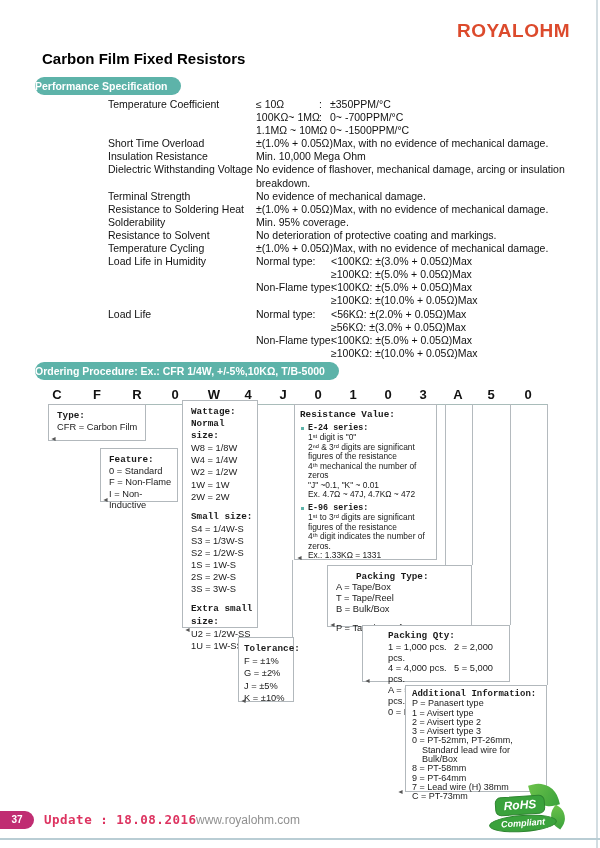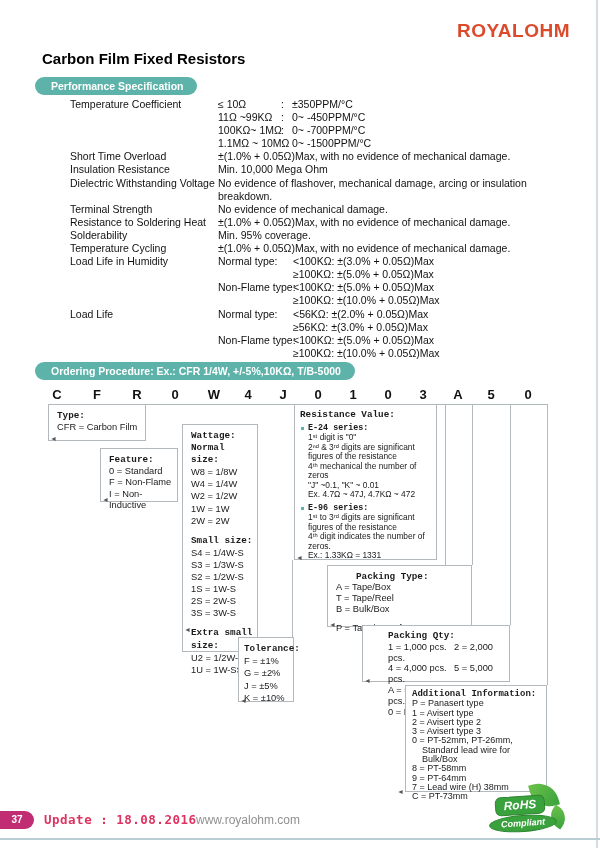--- a/index.html
+++ b/index.html
@@ -6,28 +6,28 @@
   .page{position:relative;width:600px;height:848px;background:#ffffff;overflow:hidden;
         font-family:"Liberation Sans","DejaVu Sans",sans-serif;color:#111;}
   .page-edge-right{position:absolute;left:596px;top:0;width:2px;height:848px;background:#d3dde2;}
   .page-edge-bottom{position:absolute;left:0;top:838px;width:600px;height:2px;background:#b9cdd4;}
 
   .logo{position:absolute;top:20px;right:30px;font-size:19px;font-weight:bold;
         letter-spacing:0.5px;color:#dc4a2c;}
   .title{position:absolute;left:42px;top:50px;margin:0;font-size:15px;font-weight:bold;color:#000;}
 
   .pill{position:absolute;background:#5db3a9;color:#fff;font-size:10.5px;font-weight:bold;
-        padding:3px 14px 3px 16px;border-radius:9px;white-space:nowrap;}
+        padding:3px 14px 3px 0;border-radius:9px;white-space:nowrap;}
   .pill-perf{left:35px;top:77px;}
   .pill-order{left:35px;top:362px;}
 
   
   .spec-table{position:absolute;left:70px;top:98px;width:512px;font-size:10.5px;line-height:13.1px;}
   .srow{display:flex;align-items:flex-start;}
-  .slabel{width:148px;flex:none;}
+  .slabel{width:148px;flex:none;margin-left:38px;}
   .sval{flex:1;}
   .trow{white-space:nowrap;}
   .trange{display:inline-block;width:63px;}
   .tcolon{display:inline-block;width:11px;}
   .ttype{display:inline-block;width:75px;}
 
   
   .codechar{position:absolute;top:387px;font-size:13px;font-weight:bold;transform:translateX(-50%);}
   .hline{position:absolute;left:48px;top:404px;width:499px;height:1px;background:#a9bcba;}
   .vline{position:absolute;width:1px;background:#b4babe;}
@@ -79,21 +79,20 @@
   <div class="logo">ROYALOHM</div>
   <h1 class="title">Carbon Film Fixed Resistors</h1>
 
   <div class="pill pill-perf">Performance Specification</div>
 
   <div class="spec-table">
     <div class="srow">
       <div class="slabel">Temperature Coefficient</div>
       <div class="sval">
         <div class="trow"><span class="trange">≤ 10Ω</span><span class="tcolon">:</span><span>±350PPM/°C</span></div>
-        <div class="trow"><span class="trange">11Ω ~99KΩ</span><span class="tcolon">:</span><span>0~ -450PPM/°C</span></div>
         <div class="trow"><span class="trange">100KΩ~ 1MΩ</span><span class="tcolon">:</span><span>0~ -700PPM/°C</span></div>
         <div class="trow"><span class="trange">1.1MΩ ~ 10MΩ</span><span class="tcolon">:</span><span>0~ -1500PPM/°C</span></div>
       </div>
     </div>
     <div class="srow">
         <div class="slabel">Short Time Overload</div>
         <div class="sval">±(1.0% + 0.05Ω)Max, with no evidence of mechanical damage.</div>
       </div>
     <div class="srow">
         <div class="slabel">Insulation Resistance</div>
@@ -107,20 +106,24 @@
         <div class="slabel">Terminal Strength</div>
         <div class="sval">No evidence of mechanical damage.</div>
       </div>
     <div class="srow">
         <div class="slabel">Resistance to Soldering Heat</div>
         <div class="sval">±(1.0% + 0.05Ω)Max, with no evidence of mechanical damage.</div>
       </div>
     <div class="srow">
         <div class="slabel">Solderability</div>
         <div class="sval">Min. 95% coverage.</div>
+      </div>
+    <div class="srow">
+        <div class="slabel">Resistance to Solvent</div>
+        <div class="sval">No deterioration of protective coating and markings.</div>
       </div>
     <div class="srow">
         <div class="slabel">Temperature Cycling</div>
         <div class="sval">±(1.0% + 0.05Ω)Max, with no evidence of mechanical damage.</div>
       </div>
     <div class="srow">
       <div class="slabel">Load Life in Humidity</div>
       <div class="sval">
         <div class="trow"><span class="ttype">Normal type:</span><span>&lt;100KΩ: ±(3.0% + 0.05Ω)Max</span></div>
         <div class="trow"><span class="ttype"></span><span>≥100KΩ: ±(5.0% + 0.05Ω)Max</span></div>
@@ -170,21 +173,21 @@
   <div class="arrow" style="left:50px;top:435px;">◄</div>
 
   <div class="obox" style="left:100px;top:448px;width:78px;height:54px;">
     <div class="btitle">Feature:</div>
     <div>0 = Standard</div>
     <div>F = Non-Flame</div>
     <div>I = Non-Inductive</div>
   </div>
   <div class="arrow" style="left:102px;top:496px;">◄</div>
 
-  <div class="obox box-wattage" style="left:182px;top:424px;width:76px;height:228px;">
+  <div class="obox box-wattage" style="left:182px;top:400px;width:76px;height:228px;">
     <div class="btitle">Wattage:</div>
     <div class="btitle">Normal size:</div>
     <div>W8 = 1/8W</div>
     <div>W4 = 1/4W</div>
     <div>W2 = 1/2W</div>
     <div>1W = 1W</div>
     <div>2W = 2W</div>
     <div class="gap8"></div>
     <div class="btitle">Small size:</div>
     <div>S4 = 1/4W-S</div>

